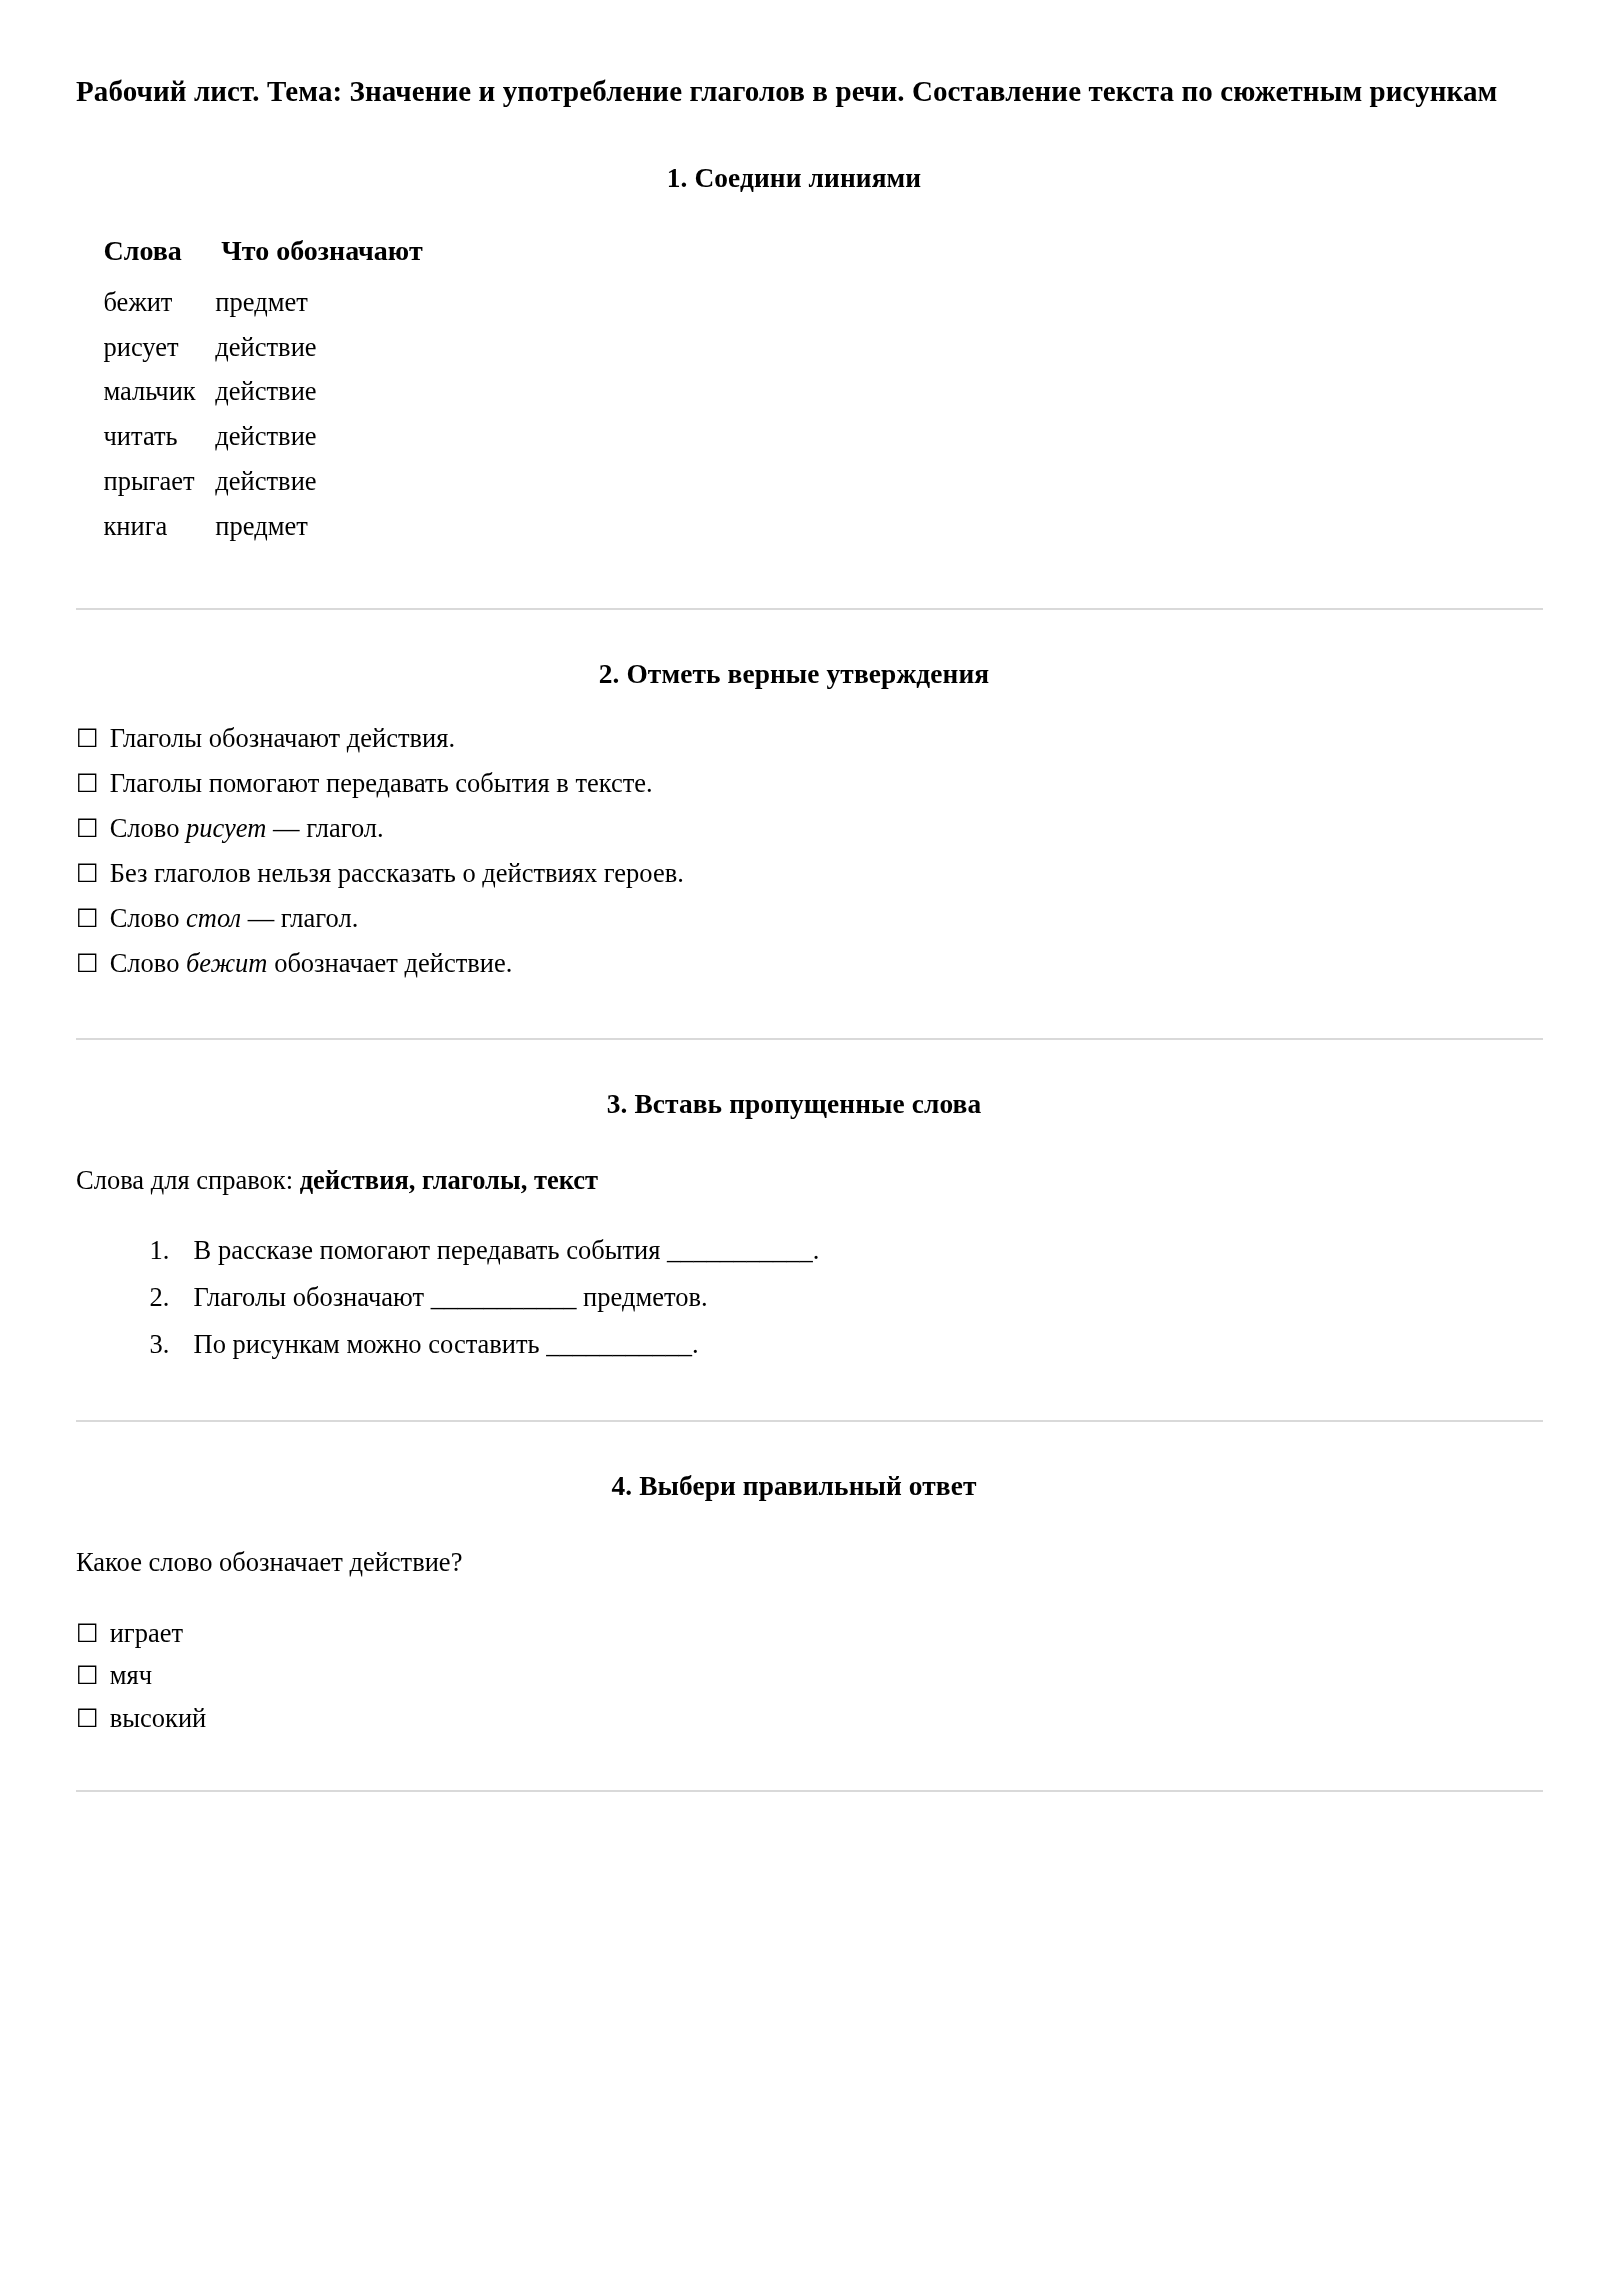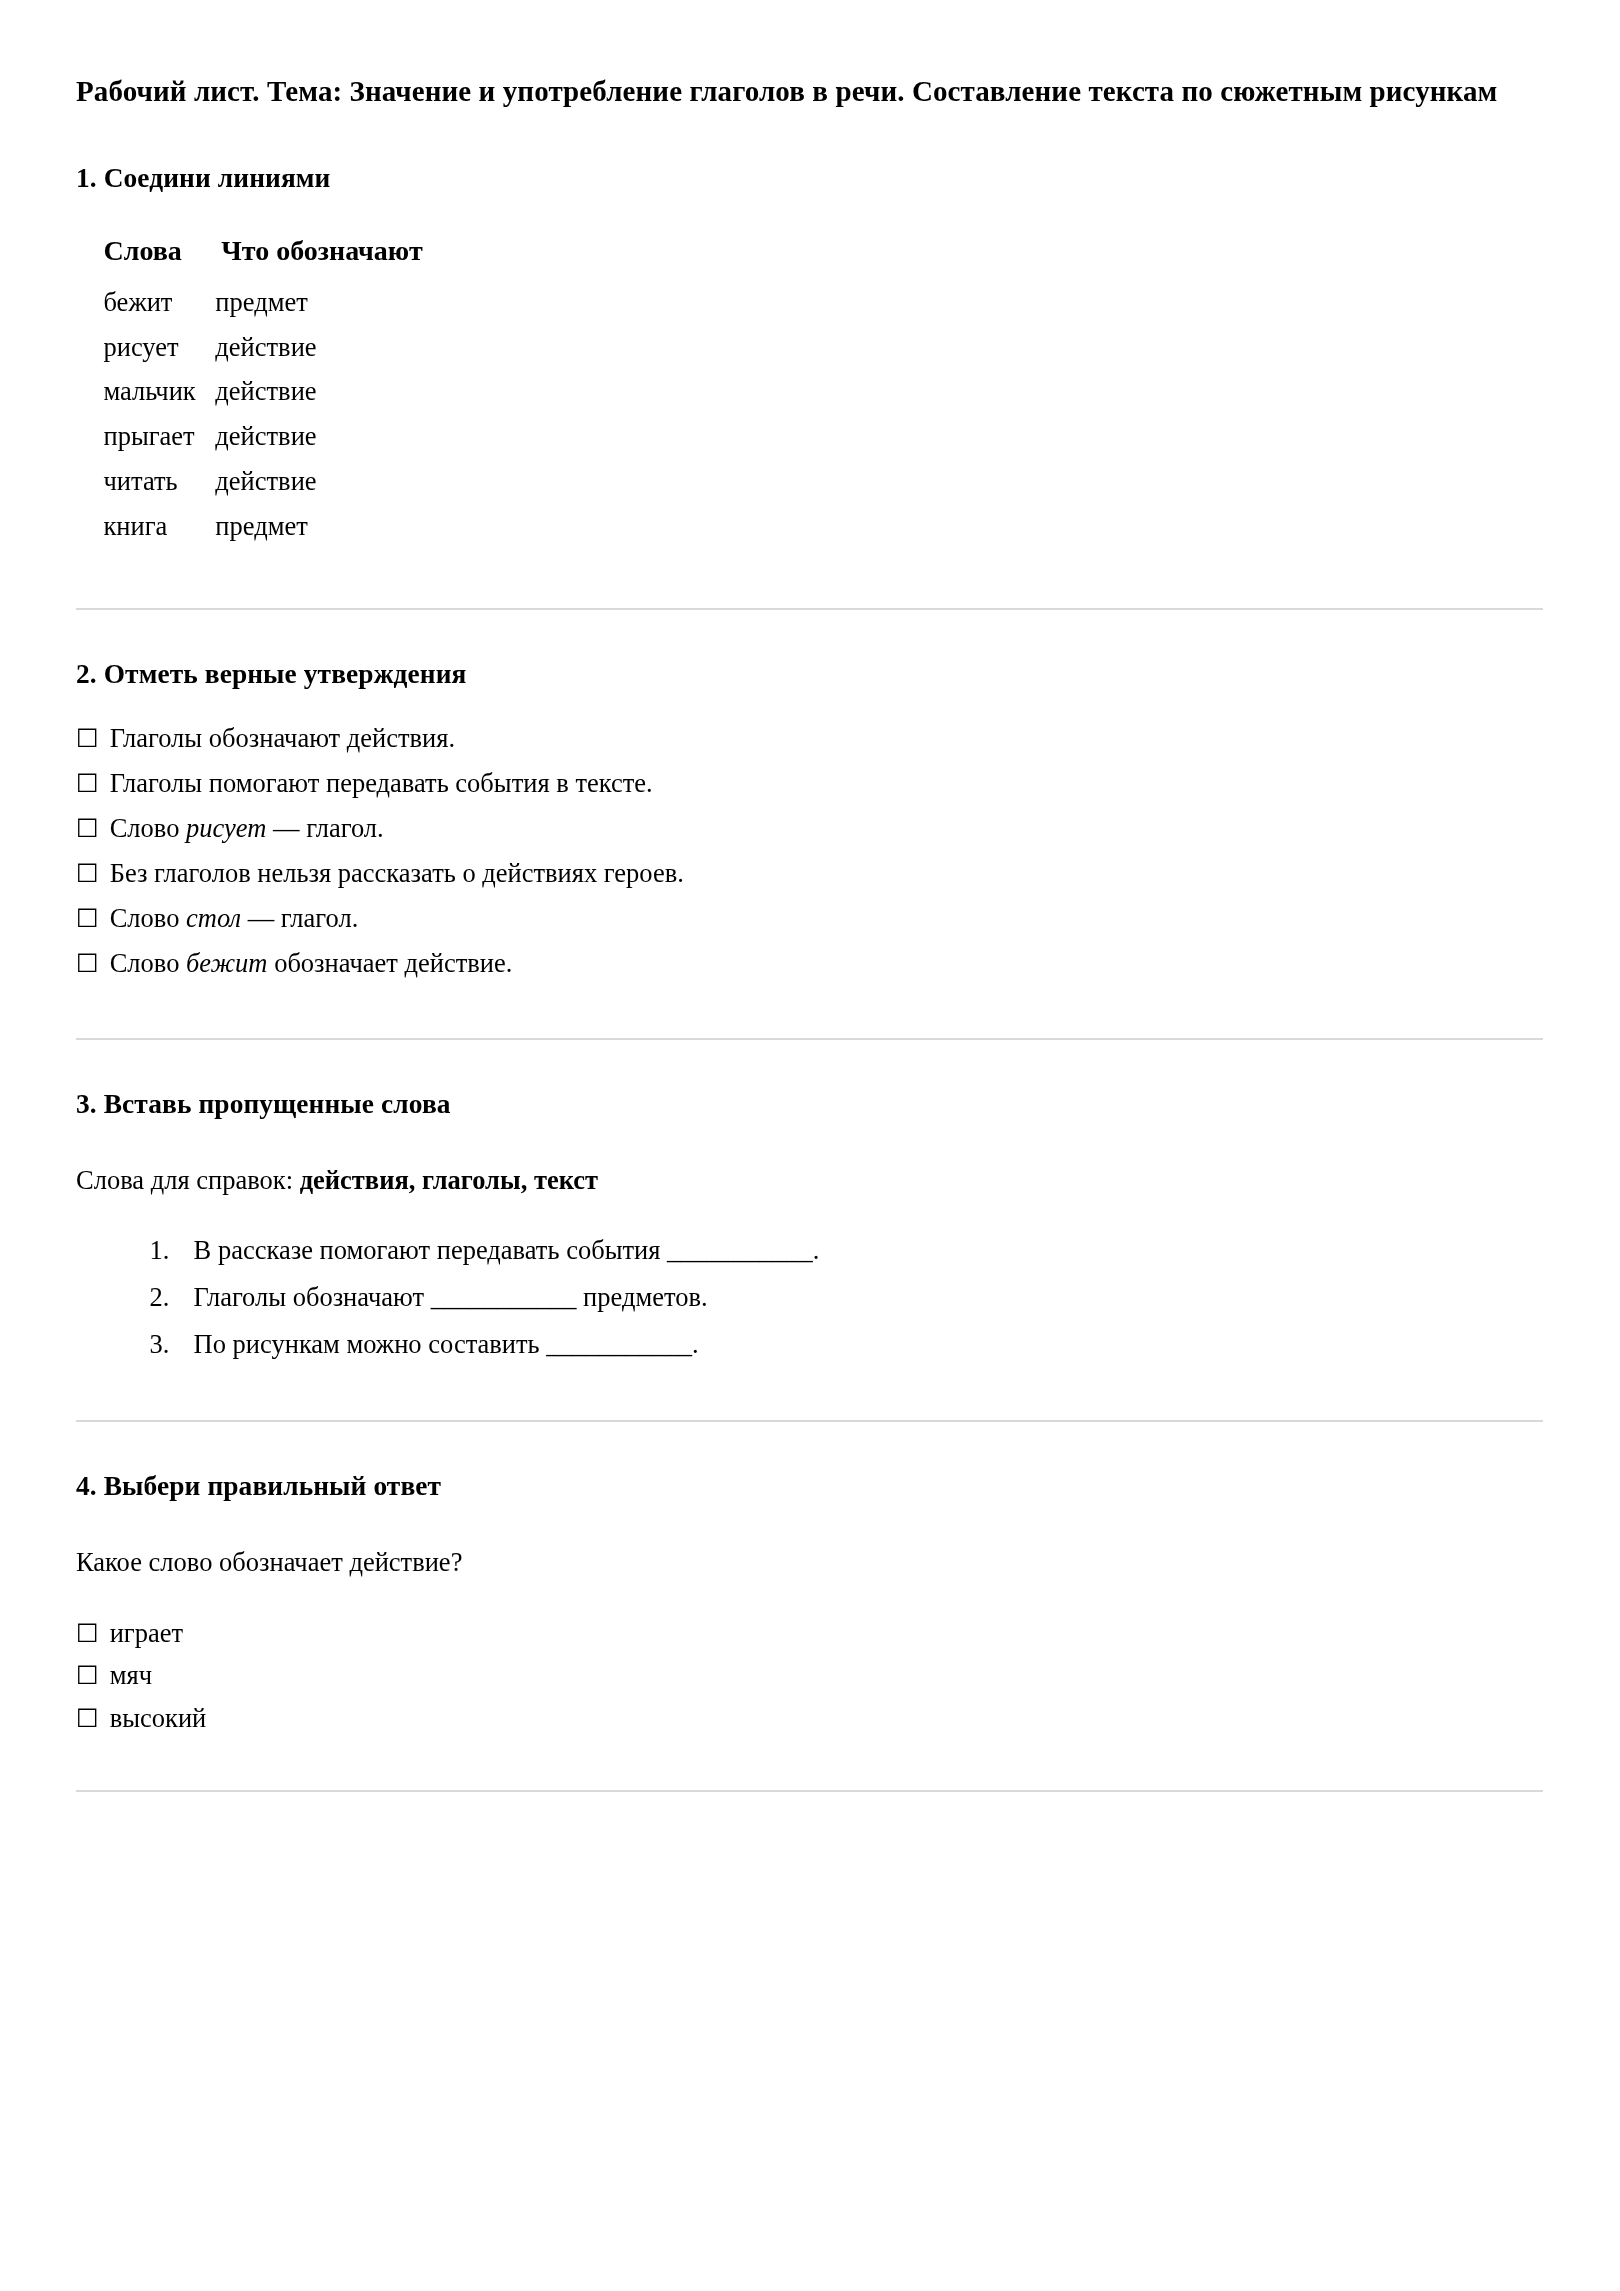--- a/index.html
+++ b/index.html
@@ -29,20 +29,21 @@
     max-width: 1470px;
     letter-spacing: 0.1px;
   }
 
   
   .section-heading {
     font-size: 27.4px;
     font-weight: bold;
     margin: 0;
     letter-spacing: 0.1px;
+    text-align: center;
   }
   .sec-1-heading { margin-top: 51px; }
   .sec-heading-after-rule { margin-top: 49px; }
 
   
   .rule {
     border: 0;
     border-top: 2px solid #d9d9d9;
     margin: 0;
     width: 1467px;
@@ -149,25 +150,25 @@
         </tr>
         <tr>
           <td class="col-word">рисует</td>
           <td class="col-meaning">действие</td>
         </tr>
         <tr>
           <td class="col-word">мальчик</td>
           <td class="col-meaning">действие</td>
         </tr>
         <tr>
+          <td class="col-word">читать</td>
+          <td class="col-meaning">действие</td>
+        </tr>
+        <tr>
           <td class="col-word">прыгает</td>
-          <td class="col-meaning">действие</td>
-        </tr>
-        <tr>
-          <td class="col-word">читать</td>
           <td class="col-meaning">действие</td>
         </tr>
         <tr>
           <td class="col-word">книга</td>
           <td class="col-meaning">предмет</td>
         </tr>
       </tbody>
   </table>
 
   <hr class="rule rule-1">

